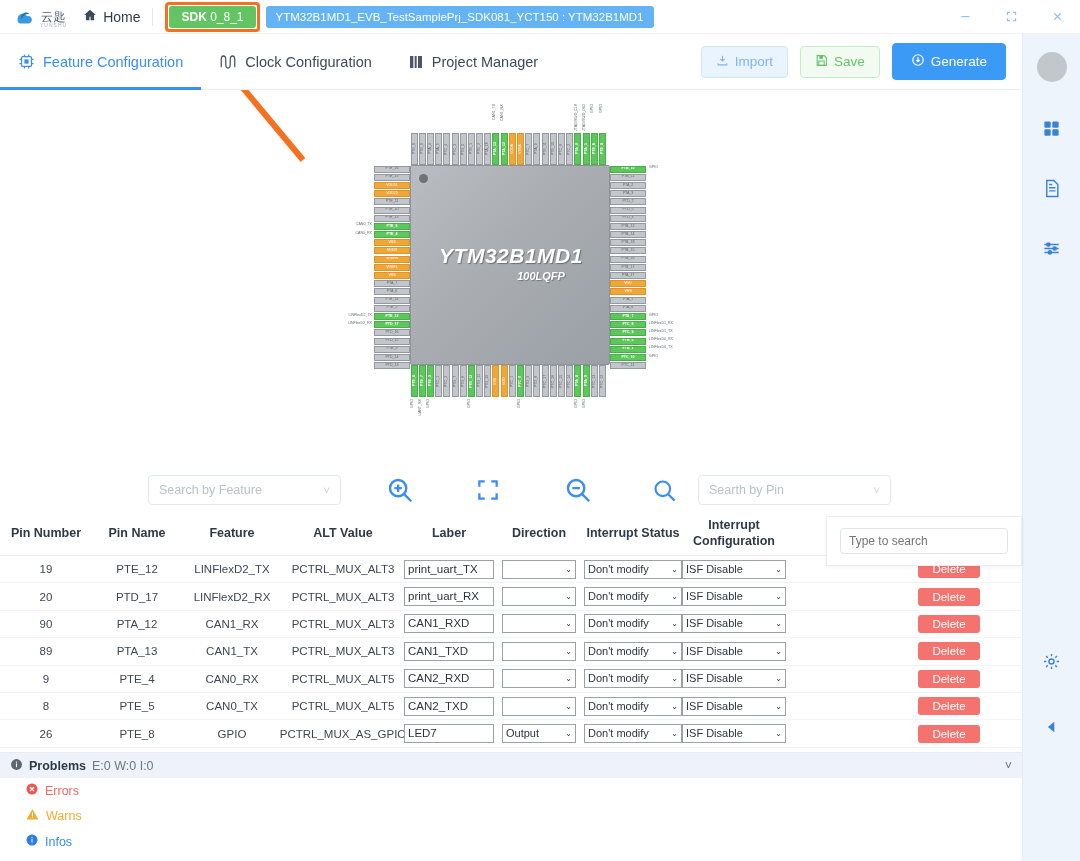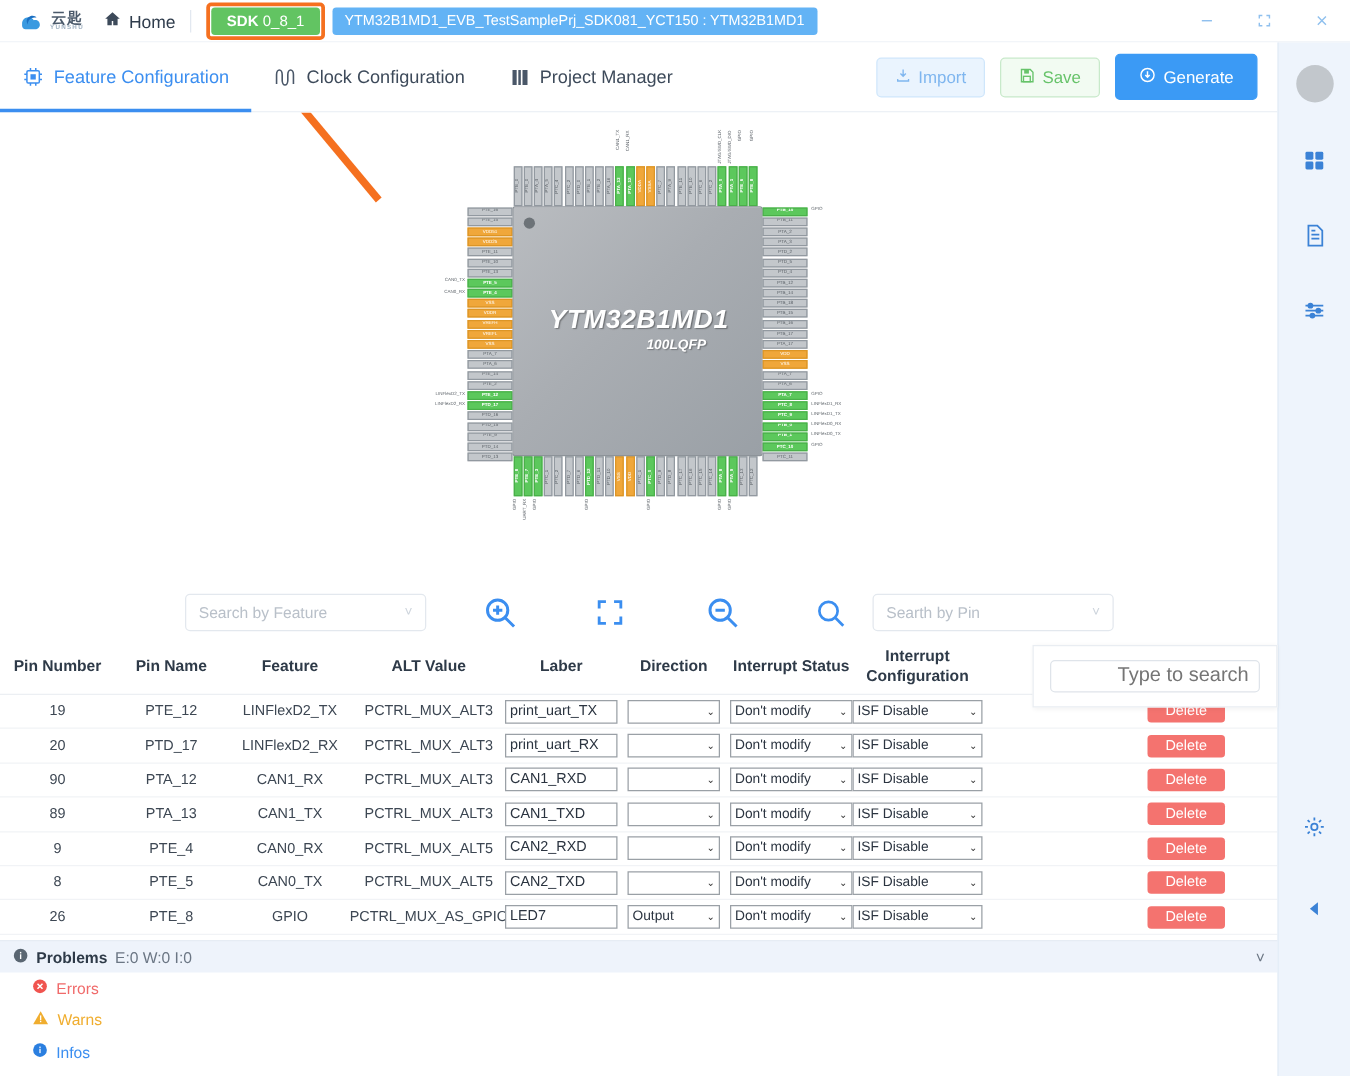--- a/index.html
+++ b/index.html
@@ -10,21 +10,21 @@
     overflow: hidden;
   }
   .app { position: relative; width: 1080px; height: 861px; background:#fff; }
 
   
   .titlebar {
     position: absolute; left:0; top:0; width:1080px; height:34px;
     background:#ffffff; display:flex; align-items:center;
     border-bottom: 1px solid #eef2f7;
   }
-  .logo-wrap { display:flex; align-items:center; margin-left:14px; gap:4px;font-weight:bold; }
+  .logo-wrap { display:flex; align-items:flex-end; margin-left:14px; gap:4px; }
   .logo-mark {
     width:22px; height:22px; position:relative;
   }
   .logo-text { font-size:11px; color:#3c4a5a; line-height:1; text-align:center;}
   .logo-text .cn { font-size:12px; letter-spacing:0.5px; display:block; color:#4b5a6b;}
   .logo-text .en { font-size:5px; letter-spacing:1px; display:block; color:#9fb0c0;}
   .home-btn {
     display:flex; align-items:center; gap:6px; margin-left:16px;
     font-size:14px; color:#2f3c4c; cursor:pointer;
   }
@@ -171,23 +171,22 @@
     padding:3px 14px; cursor:pointer;
   }
   .search-pop {
     position:absolute; left:826px; top:516px; width:196px; height:50px;
     background:#fff; border:1px solid #e9edf2; border-left:1px solid #e9edf2;
     box-shadow:0 1px 4px rgba(0,0,0,.06); z-index:5;
     display:flex; align-items:center; justify-content:center;
   }
   .search-pop input {
     width:168px; height:26px; border:1px solid #dfe4ea; border-radius:4px;
-    font-size:16px; color:#4c1d95; padding:0 8px; outline:none;
+    font-size:12px; color:#4c1d95; padding:0 8px; outline:none;
     font-family:"Liberation Sans", sans-serif;
-    text-align:right;
   }
 
   
   .problems { position:absolute; left:0; top:752px; width:1022px; height:109px; background:#fff; }
   .prob-head {
     height:26px; background:#eef3fb; display:flex; align-items:center; padding:0 10px;
     font-size:12.5px; color:#2e3a48; gap:6px; border-top:1px solid #e6ecf4;
   }
   .prob-head b { font-weight:bold; }
   .prob-head .cnt { color:#6b7684; font-weight:normal; }

